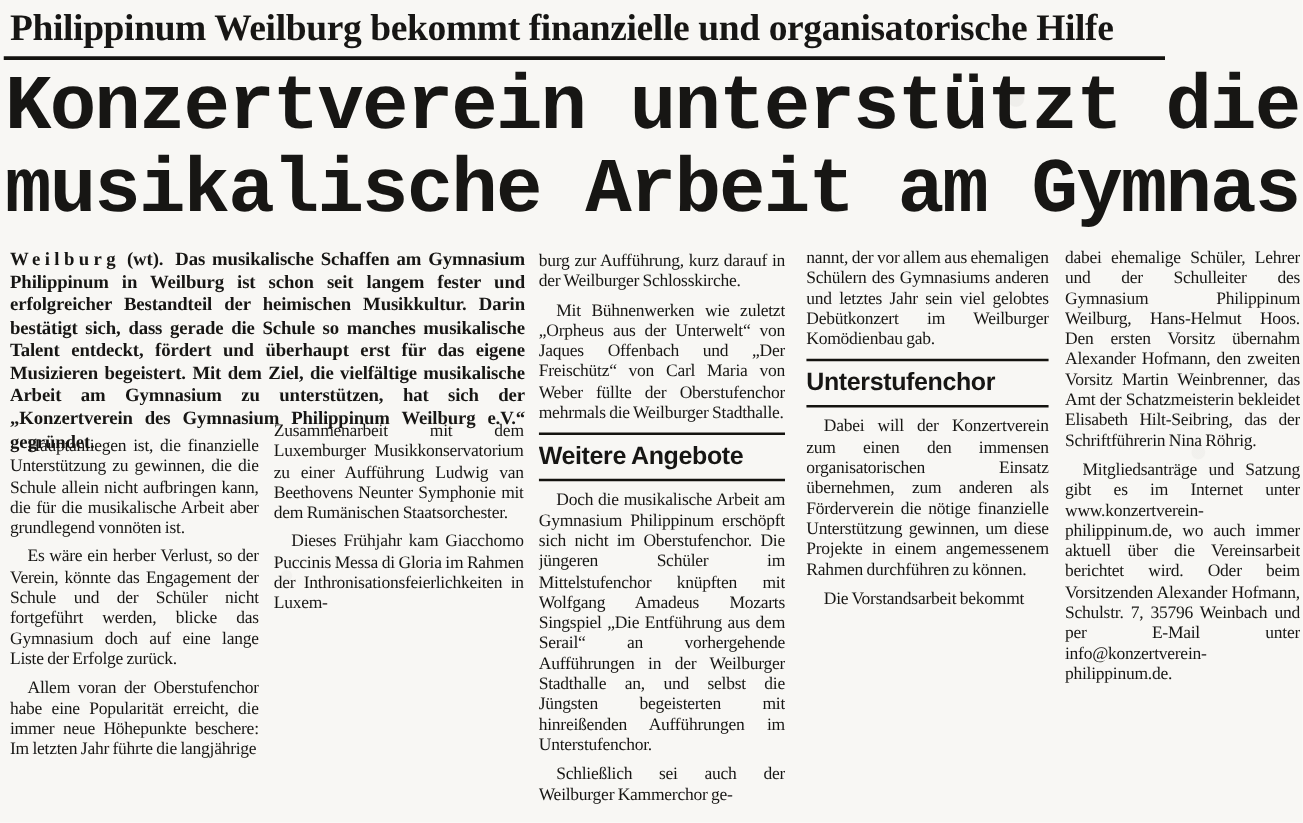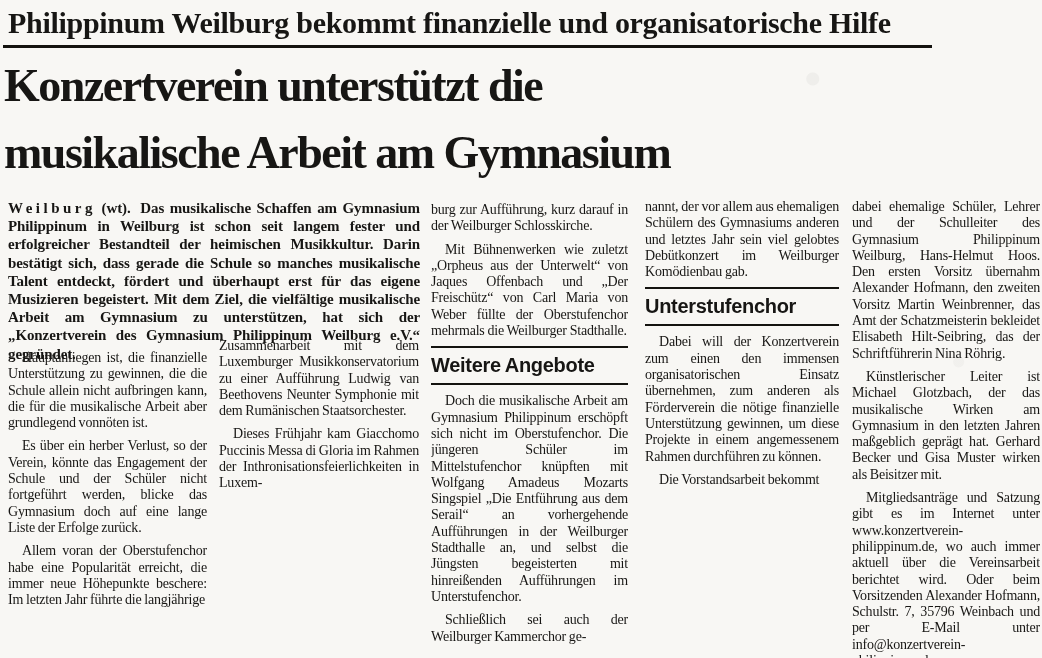--- a/index.html
+++ b/index.html
@@ -19,22 +19,22 @@
     position:absolute;left:8px;top:6px;width:930px;
     font-family:"Liberation Serif", serif;
     font-size:30px;font-weight:700;line-height:34px;
     letter-spacing:-0.3px;white-space:nowrap;
   }
   .kicker-rule{
     position:absolute;left:3px;top:45px;width:929px;height:3px;background:#14130f;
   }
   .headline{
     position:absolute;left:4px;top:52px;width:1038px;
-    font-family:Liberation Serif, serif;
-    font-size:46px;font-weight:700;line-height:67px;
+    font-family:Liberation Mono, monospace;
+    font-size:62px;font-weight:700;line-height:67px;
     letter-spacing:-1.5px;margin:0;
   }
   .headline span{display:block;white-space:nowrap;}
   .lead{
     position:absolute;left:8px;top:199px;width:412px;
     font-size:15px;font-weight:700;line-height:18.2px;
     text-align:justify;margin:0;
     letter-spacing:-0.1px;
   }
   .lead .dateline{letter-spacing:3.5px;}
@@ -75,21 +75,21 @@
   </h1>
 
   <p class="lead">
     <span class="dateline">Weilburg</span>
     <span class="agency">(wt).</span>
     <span>Das musikalische Schaffen am Gymnasium Philippinum in Weilburg ist schon seit langem fester und erfolgreicher Bestandteil der heimischen Musikkultur. Darin bestätigt sich, dass gerade die Schule so manches musikalische Talent entdeckt, fördert und überhaupt erst für das eigene Musizieren begeistert. Mit dem Ziel, die vielfältige musikalische Arbeit am Gymnasium zu unterstützen, hat sich der „Konzertverein des Gymnasium Philippinum Weilburg e.V.“ gegründet.</span>
   </p>
 
   <div class="col col-1">
     <p class="indent">Hauptanliegen ist, die finanzielle Unterstützung zu gewinnen, die die Schule allein nicht aufbringen kann, die für die musikalische Arbeit aber grundlegend vonnöten ist.</p>
-    <p class="indent">Es über ein herber Verlust, so der Verein, könnte das Engagement der Schule und der Schüler nicht fortgeführt werden, blicke das Gymnasium doch auf eine lange Liste der Erfolge zurück.</p>
+    <p class="indent">Es wäre ein herber Verlust, so der Verein, könnte das Engagement der Schule und der Schüler nicht fortgeführt werden, blicke das Gymnasium doch auf eine lange Liste der Erfolge zurück.</p>
     <p class="indent">Allem voran der Oberstufenchor habe eine Popularität erreicht, die immer neue Höhepunkte beschere: Im letzten Jahr führte die langjährige</p>
   </div>
 
   <div class="col col-2">
     <p>Zusammenarbeit mit dem Luxemburger Musikkonservatorium zu einer Aufführung Ludwig van Beethovens Neunter Symphonie mit dem Rumänischen Staatsorchester.</p>
     <p class="indent">Dieses Frühjahr kam Giacchomo Puccinis Messa di Gloria im Rahmen der Inthronisationsfeierlichkeiten in Luxem-</p>
   </div>
 
   <div class="col col-3">
     <p>burg zur Aufführung, kurz darauf in der Weilburger Schlosskirche.</p>
@@ -101,17 +101,16 @@
 
   <div class="col col-4">
     <p>nannt, der vor allem aus ehemaligen Schülern des Gymnasiums anderen und letztes Jahr sein viel gelobtes Debütkonzert im Weilburger Komödienbau gab.</p>
     <h2 class="subhead">Unterstufenchor</h2>
     <p class="indent">Dabei will der Konzertverein zum einen den immensen organisatorischen Einsatz übernehmen, zum anderen als Förderverein die nötige finanzielle Unterstützung gewinnen, um diese Projekte in einem angemessenem Rahmen durchführen zu können.</p>
     <p class="indent">Die Vorstandsarbeit bekommt</p>
   </div>
 
   <div class="col col-5">
     <p>dabei ehemalige Schüler, Lehrer und der Schulleiter des Gymnasium Philippinum Weilburg, Hans-Helmut Hoos. Den ersten Vorsitz übernahm Alexander Hofmann, den zweiten Vorsitz Martin Weinbrenner, das Amt der Schatzmeisterin bekleidet Elisabeth Hilt-Seibring, das der Schriftführerin Nina Röhrig.</p>
-    <p class="indent">Künstlerischer Leiter ist Michael Glotzbach, der das musikalische Wirken am Gymnasium in den letzten Jahren maßgeblich geprägt hat. Gerhard Becker und Gisa Muster wirken als Beisitzer mit.</p>
     <p class="indent">Mitgliedsanträge und Satzung gibt es im Internet unter www.konzertverein-philippinum.de, wo auch immer aktuell über die Vereinsarbeit berichtet wird. Oder beim Vorsitzenden Alexander Hofmann, Schulstr. 7, 35796 Weinbach und per E-Mail unter info@konzertverein-philippinum.de.</p>
   </div>
 
 </div>
 
 </body></html>

